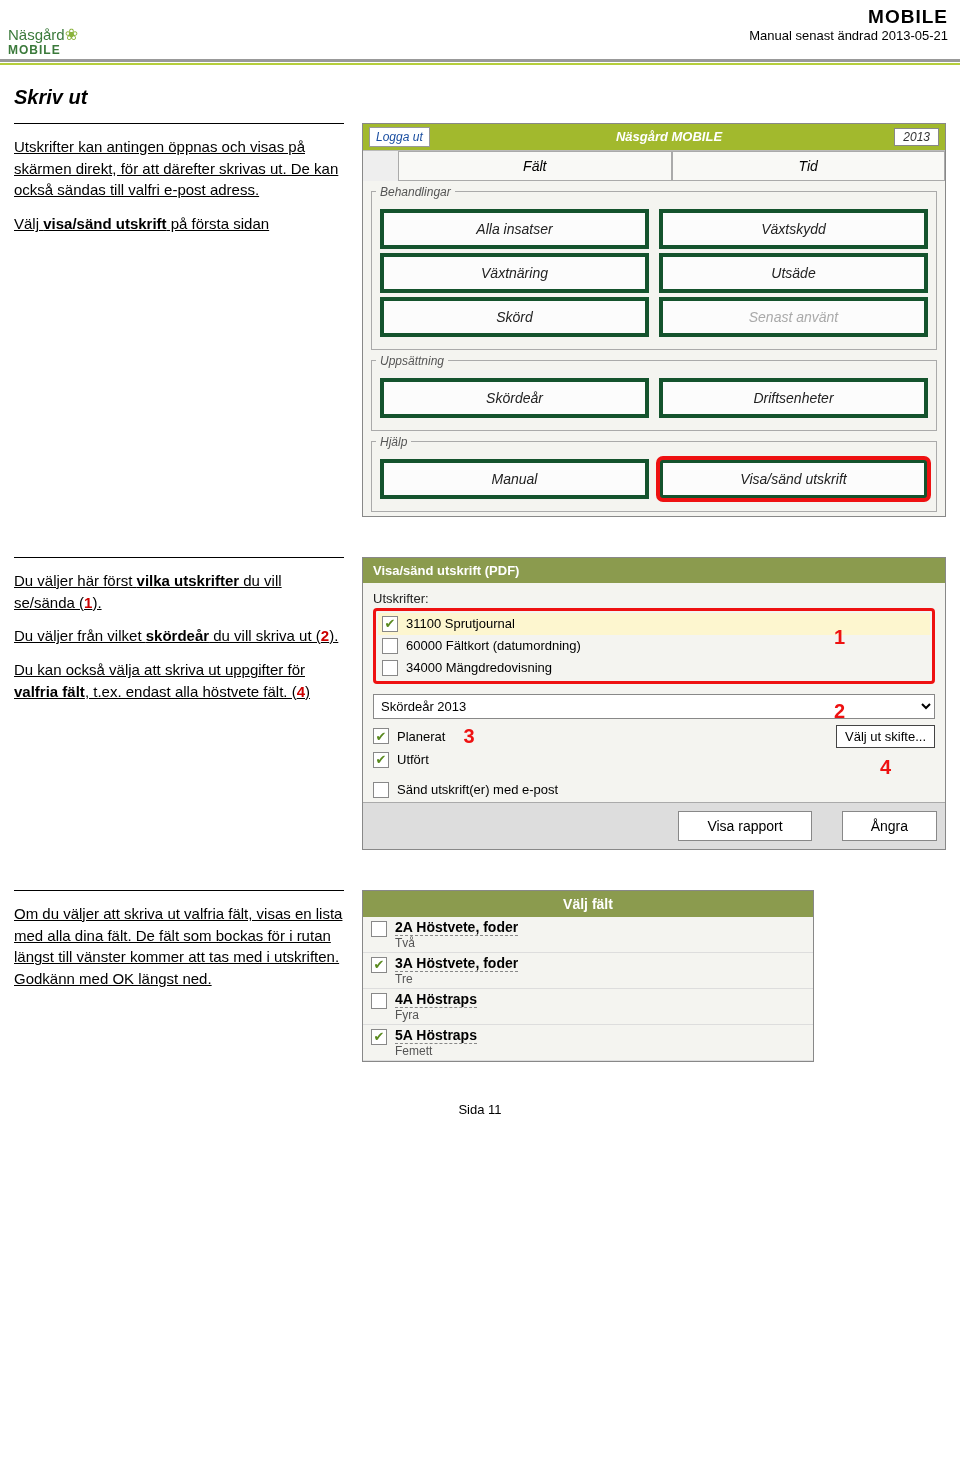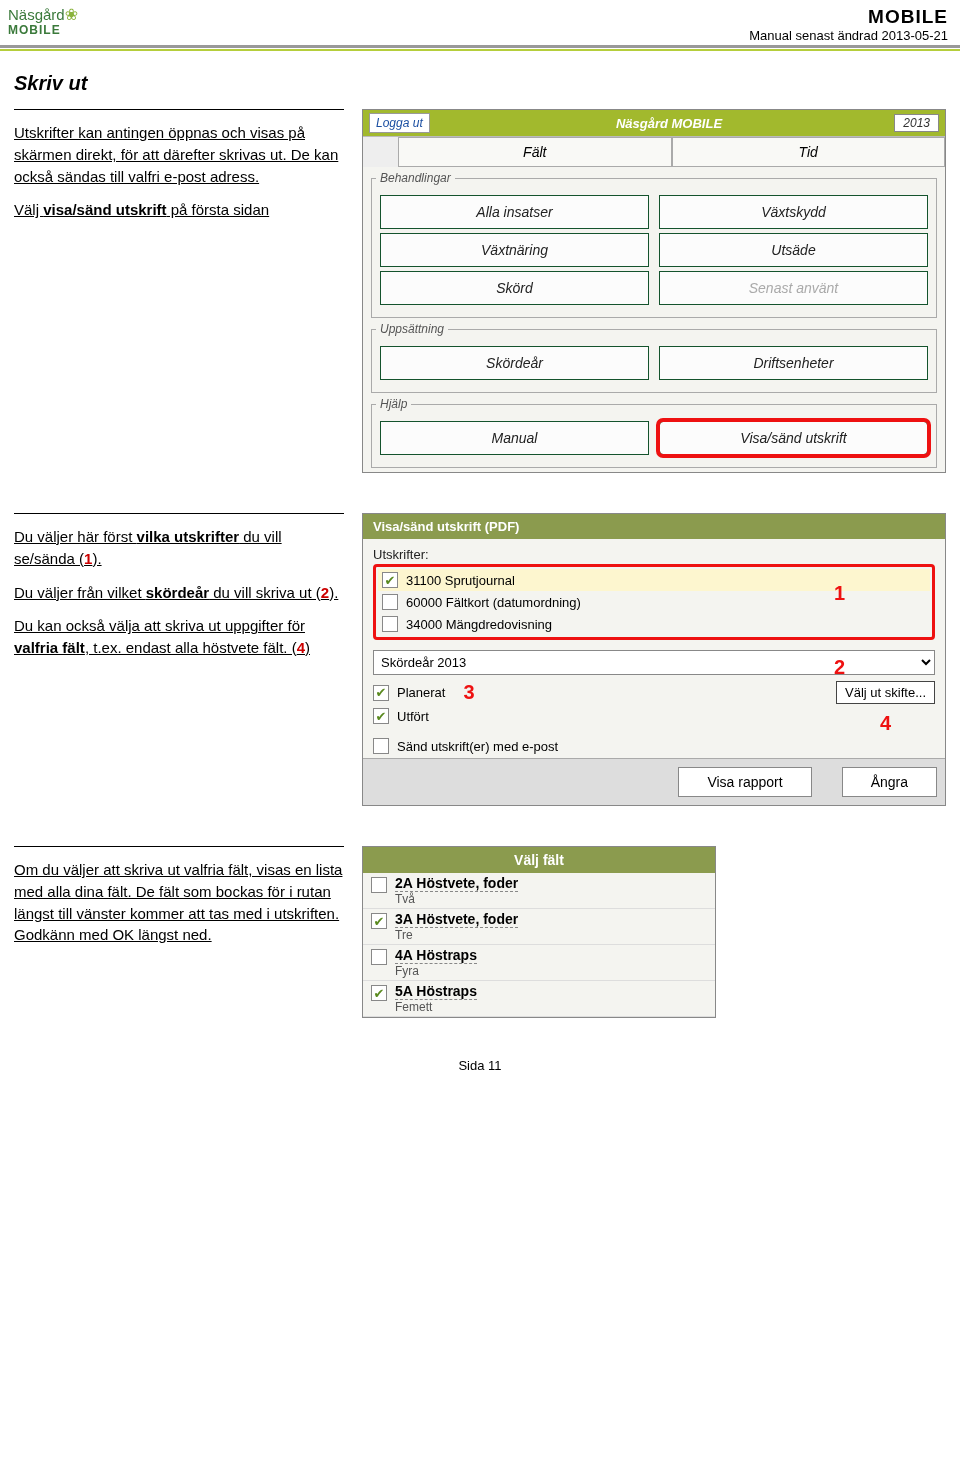--- a/index.html
+++ b/index.html
@@ -18,21 +18,21 @@
     justify-content: space-between;
     position: relative;
   }
   .page-header::after{
     content:"";
     position:absolute;
     left:0; right:0; bottom:-6px;
     height:2px; background:#B5CE3B;
   }
   .logo-block { line-height: 1.1; }
-  .logo-line1 { color: #3b7a3b; font-size: 15px; }
+  .logo-line1 { color: #3b7a3b; font-size: 15px; margin-top: 20px; }
   .logo-line1 .leaf { color:#8ab33b; font-size:16px; }
   .logo-line2 { color: #3b7a3b; font-size: 12px; letter-spacing:1px; font-weight:bold; }
   .hdr-right { text-align: right; }
   .hdr-right .mobile { font-weight: bold; font-size: 19px; letter-spacing:1px; }
   .hdr-right .sub { font-size: 13px; }
   .content { padding: 24px 14px 40px 14px; }
   h2.section-title { font-style: italic; font-weight: bold; font-size: 20px; margin:0 0 14px 0; font-family: Verdana, Geneva, sans-serif;}
   .block { display:flex; gap:18px; margin-bottom:40px; }
   .left-col { width:330px; font-size:15px; line-height:1.45;text-decoration:underline; }
   .left-col p { margin:0 0 12px 0; }
@@ -45,21 +45,21 @@
   .app { border:1px solid #888; background:#f4f4f0; font-family: Arial, sans-serif; font-style: italic; }
   .app-header { background:#A2B92D; color:#fff; display:flex; align-items:center; padding:3px 6px; font-size:13px; }
   .app-header .logout-btn { background:#fff; color:#1a4ea1; border:1px solid #999; padding:2px 6px; font-size:12px; margin-right:14px; }
   .app-header .title { flex:1; text-align:center; font-weight:bold; }
   .app-header .year-badge { background:#fff; color:#333; padding:1px 8px; font-size:12px; border:1px solid #888; }
   .tabs2 { display:flex; background:#eee; border-top:1px solid #bbb;padding-left:35px; }
   .tabs2 > div { flex:1; text-align:center; padding:6px; font-size:14px; border:1px solid #aaa; background:#f9f9f6; }
   fieldset.group { border:1px solid #aaa; margin:4px 8px; padding:6px 4px 8px 4px; background:#f4f4f0; }
   fieldset.group legend { font-size:12px; color:#555; padding:0 4px; }
   .btn-row { display:flex; gap:10px; margin:4px 4px; }
-  .app-btn { flex:1; text-align:center; background:#fcfcfc; border:1px solid #14532d; padding:8px 4px; font-size:14px; color:#222; }
+  .app-btn { flex:1; text-align:center; background:#fcfcfc; border:4px solid #14532d; padding:8px 4px; font-size:14px; color:#222; }
   .app-btn.muted { color:#aaa; }
   .app-btn.highlight-red { outline:4px solid #e11; outline-offset:-1px; border-radius:4px; }
 
   
   .app2 { border:1px solid #888; background:#f4f4f0; font-family: Arial, sans-serif; font-size:13px; position:relative; }
   .app2-header { background:#8B9B4E; color:#fff; padding:5px 10px; font-weight:bold; font-size:13px; }
   .p2-body { padding:8px 10px 4px 10px; }
   .p2-label { font-size:13px; margin-bottom:2px; color:#222; }
   .list-outline { border:3px solid #e11; border-radius:4px; padding:2px; }
   .check-row { display:flex; align-items:center; gap:8px; padding:3px 4px; font-size:13px; }
@@ -228,21 +228,21 @@
       </div>
     </div>
   </div>
 
   <div class="block">
     <div class="left-col">
       <div class="divider-under"></div>
       <p>Om du väljer att skriva ut valfria fält, visas en lista med alla dina fält. De fält som bockas för i rutan längst till vänster kommer att tas med i utskriften. Godkänn med OK längst ned.</p>
     </div>
     <div class="right-col">
-      <div class="app2" style="width:354px;">
+      <div class="app2" style="width:452px;">
         <div class="app3-header">Välj fält</div>
         <div id="field-list">
             <div class="field-row">
               <span class="chk"></span>
               <div class="field-main">
                 <span class="fname">2A Höstvete, foder</span>
                 <span class="fsub">Två</span>
               </div>
             </div>
             <div class="field-row">

